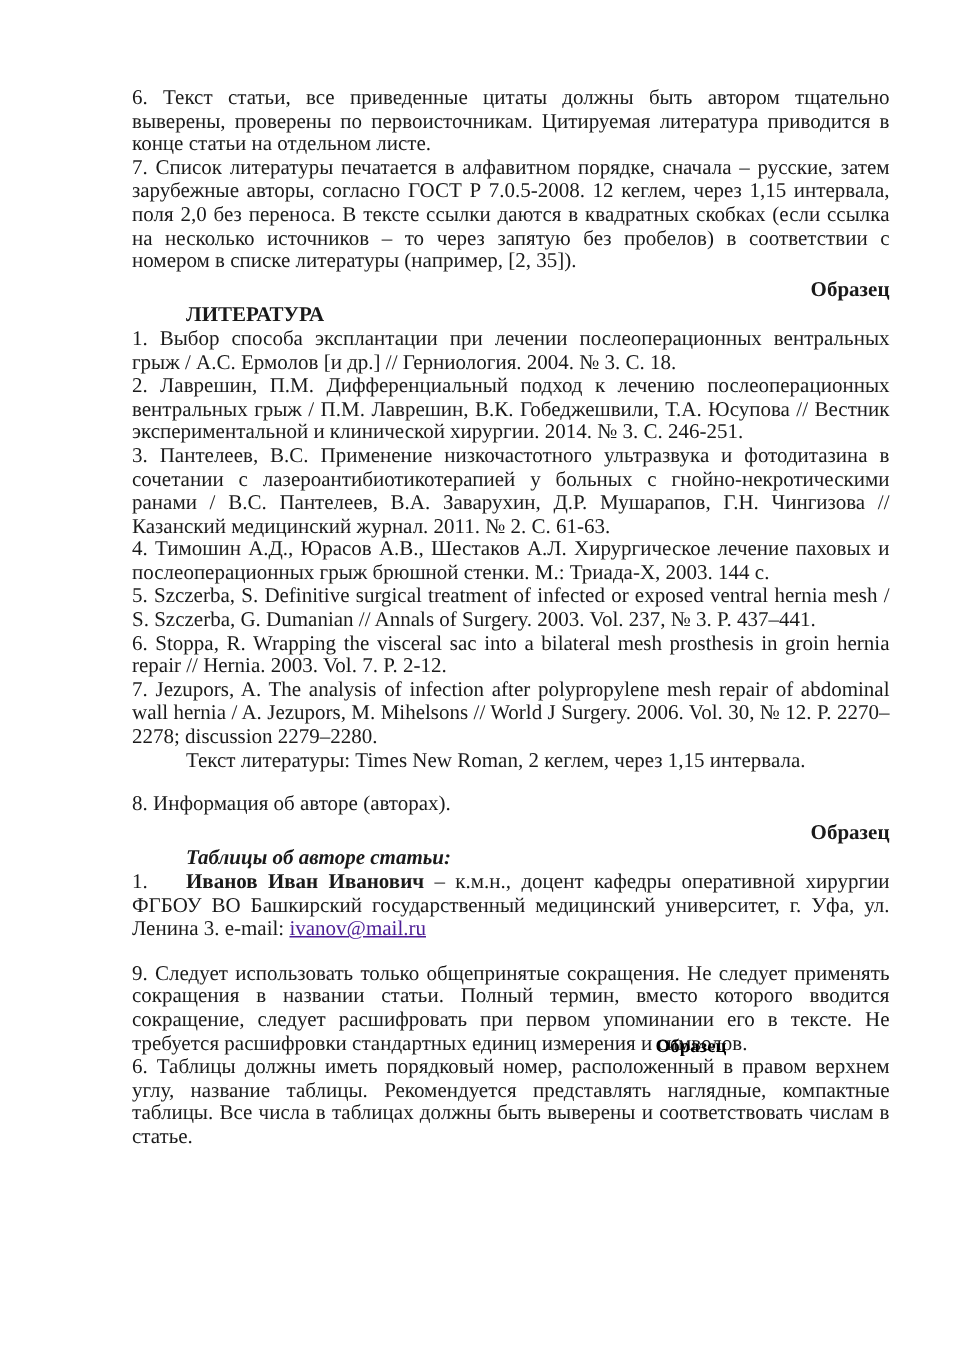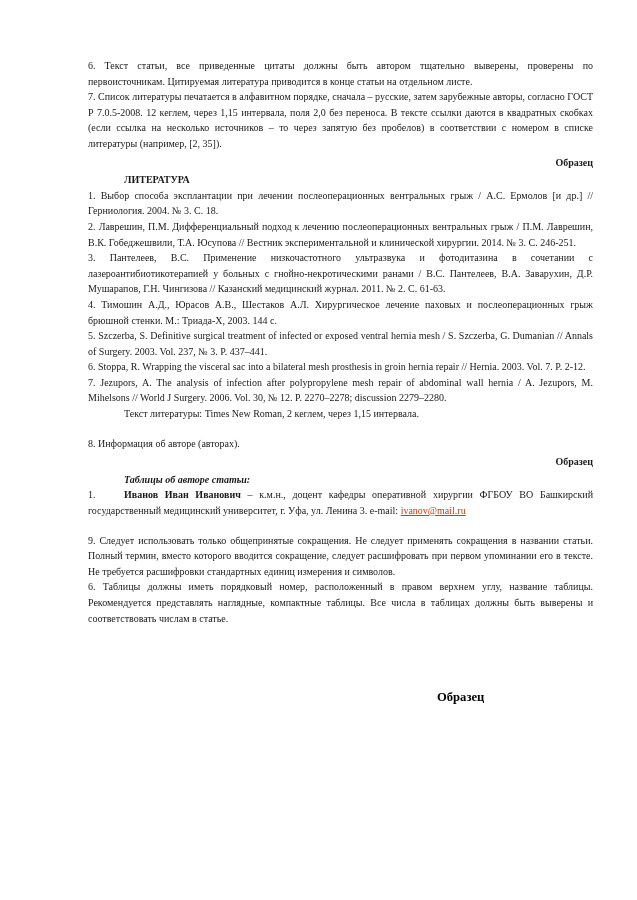--- a/index.html
+++ b/index.html
@@ -1,30 +1,30 @@
 <!DOCTYPE html>
 <html><head>
 <meta charset="utf-8">
 <style>
   html, body { margin: 0; padding: 0; background: #ffffff; }
   body { width: 637px; height: 900px; position: relative; overflow: hidden; }
   .page {
     position: absolute; left: 88px; top: 58px; width: 505px;
-    font-family: "Liberation Serif", serif; font-size: 10px; line-height: 15.6px;
+    font-family: "Liberation Serif", serif; font-size: 14px; line-height: 15.6px;
     color: #1a1a1a;
   }
   .p { margin: 0; text-align: justify; text-align-last: left; }
   .sample { text-align: right; font-weight: bold; margin: 3px 0 2px 0; }
   .heading { font-weight: bold; padding-left: 36px; margin: 0; }
   .indent { padding-left: 36px; margin: 0; }
   .gap { height: 14px; }
   .italic-bold { font-weight: bold; font-style: italic; padding-left: 36px; margin: 0; }
   .num { display: inline-block; width: 36px; }
   .bold { font-weight: bold; }
-  a.email { color: #c2410c; text-decoration: underline; }
+  a.email { color: #4c1d95; text-decoration: underline; }
   .final-sample { position: absolute; left: 437px; top: 690px; font-weight: bold; }
 </style>
 </head>
 <body>
 
 <div class="page">
   <p class="p">6. Текст статьи, все приведенные цитаты должны быть автором тщательно выверены, проверены по первоисточникам. Цитируемая литература приводится в конце статьи на отдельном листе.</p>
   <p class="p">7. Список литературы печатается в алфавитном порядке, сначала – русские, затем зарубежные авторы, согласно ГОСТ Р 7.0.5-2008. 12 кеглем, через 1,15 интервала, поля 2,0 без переноса. В тексте ссылки даются в квадратных скобках (если ссылка на несколько источников – то через запятую без пробелов) в соответствии с номером в списке литературы (например, [2, 35]).</p>
   <p class="sample">Образец</p>
   <p class="heading">ЛИТЕРАТУРА</p>

